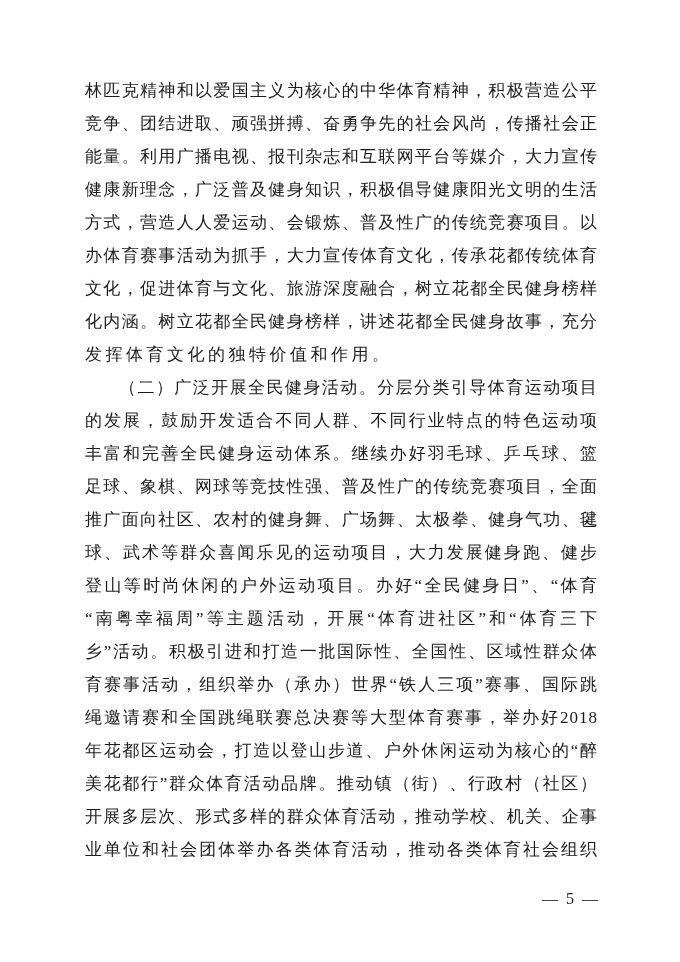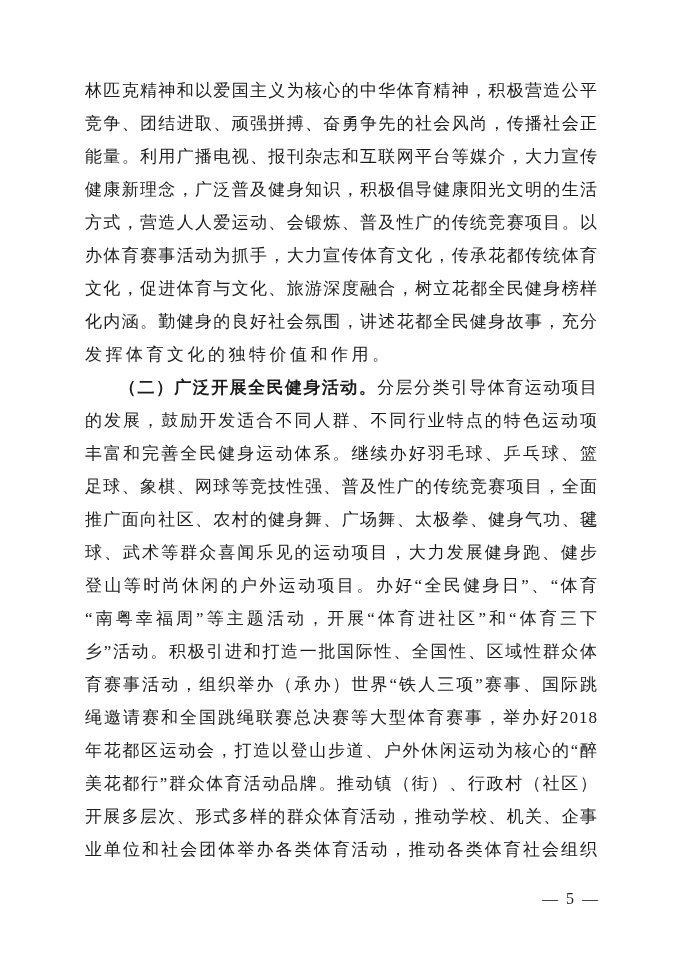--- a/index.html
+++ b/index.html
@@ -35,21 +35,21 @@
   }
   .line.short {
     text-align: center;
     text-align-last: left;
     letter-spacing: 3.5px;
   }
   .line.indent {
     text-indent: 2em;
   }
   .b {
-    font-weight: bold;
+    font-weight: normal;
     margin-top: 40px;
   }
   .page-number {
     position: absolute;
     top: 890px;
     right: 80px;
     font-size: 16px;
     letter-spacing: 2px;
     color: #222222;
   }
@@ -59,21 +59,21 @@
 
 <div class="page">
   <div class="content">
     <div class="line">林匹克精神和以爱国主义为核心的中华体育精神，积极营造公平</div>
     <div class="line">竞争、团结进取、顽强拼搏、奋勇争先的社会风尚，传播社会正</div>
     <div class="line">能量。利用广播电视、报刊杂志和互联网平台等媒介，大力宣传</div>
     <div class="line">健康新理念，广泛普及健身知识，积极倡导健康阳光文明的生活</div>
     <div class="line">方式，营造人人爱运动、会锻炼、普及性广的传统竞赛项目。以举</div>
     <div class="line">办体育赛事活动为抓手，大力宣传体育文化，传承花都传统体育</div>
     <div class="line">文化，促进体育与文化、旅游深度融合，树立花都全民健身榜样</div>
-    <div class="line">化内涵。勤健身的良好社会氛围，讲述花都全民健身故事，充分</div>
+    <div class="line">化内涵。树立花都全民健身榜样，讲述花都全民健身故事，充分</div>
     <div class="line short">发挥体育文化的独特价值和作用。</div>
     <div class="line indent"><span class="b">（二）广泛开展全民健身活动。</span><span>分层分类引导体育运动项目</span></div>
     <div class="line">的发展，鼓励开发适合不同人群、不同行业特点的特色运动项目，</div>
     <div class="line">丰富和完善全民健身运动体系。继续办好羽毛球、乒乓球、篮球、</div>
     <div class="line">足球、象棋、网球等竞技性强、普及性广的传统竞赛项目，全面</div>
     <div class="line">推广面向社区、农村的健身舞、广场舞、太极拳、健身气功、毽</div>
     <div class="line">球、武术等群众喜闻乐见的运动项目，大力发展健身跑、健步走、</div>
     <div class="line">登山等时尚休闲的户外运动项目。办好“全民健身日”、“体育节”、</div>
     <div class="line">“南粤幸福周”等主题活动，开展“体育进社区”和“体育三下</div>
     <div class="line">乡”活动。积极引进和打造一批国际性、全国性、区域性群众体</div>

